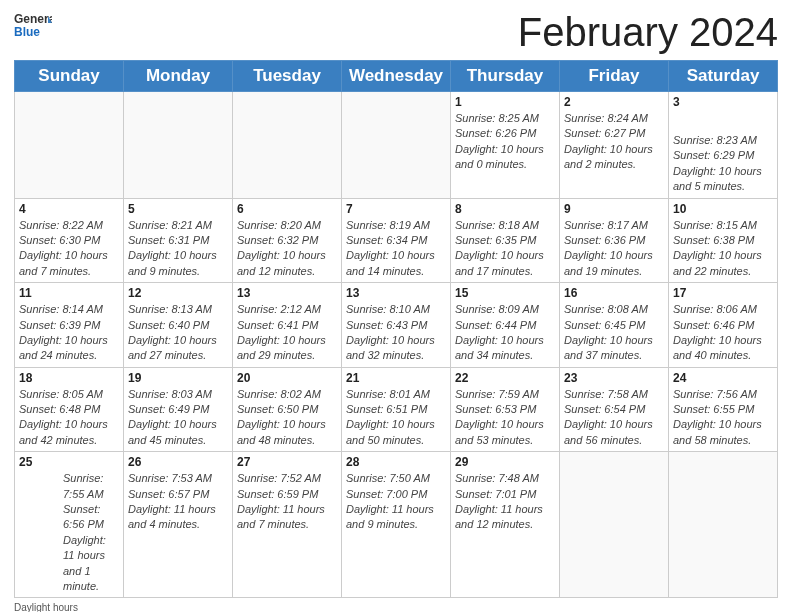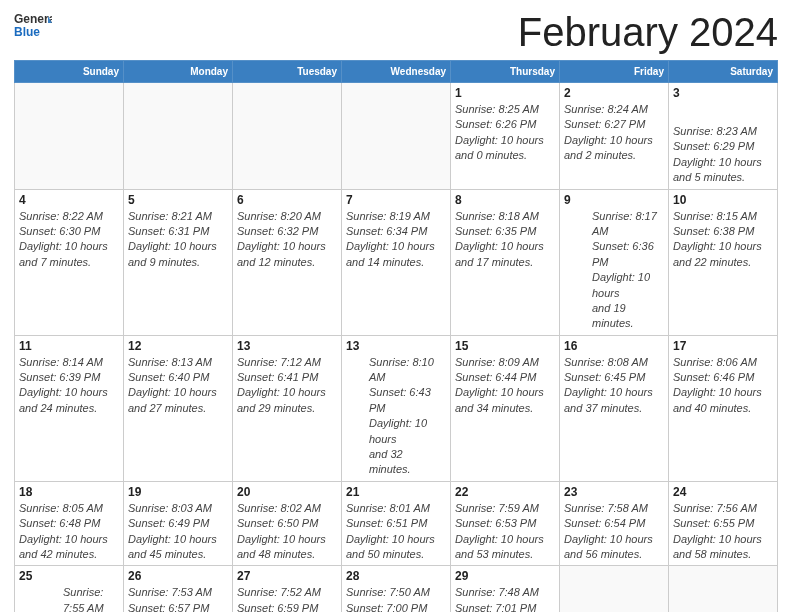--- a/index.html
+++ b/index.html
@@ -45,24 +45,24 @@
     .calendar {
       flex: 1;
       border: 1px solid #ccc;
       border-collapse: collapse;
       width: 100%;
       table-layout: fixed;
     }
     .calendar th {
       background: #3a7fc1;
       color: #fff;
-      font-size: 10px;
+      font-size: 17px;
       font-weight: bold;
       padding: 5px 4px;
-      text-align: right;
+      text-align: center;
       border: 1px solid #5590c8;
     }
     .calendar td {
       border: 1px solid #ccc;
       vertical-align: top;
       padding: 3px 4px;
       font-size: 9.5px;
       color: #333;
       background: #fff;
       height: 82px;
@@ -182,21 +182,21 @@
           </td>
           <td>
             <span class="day-num">8</span>
             <div class="day-info" style="white-space: pre-line;">Sunrise: 8:18 AM
 Sunset: 6:35 PM
 Daylight: 10 hours
 and 17 minutes.</div>
           </td>
           <td>
             <span class="day-num">9</span>
-            <div class="day-info" style="white-space: pre-line; margin-left: 28px;">Sunrise: 8:17 AM
+            <div class="day-info" style="white-space: pre-line;">Sunrise: 8:17 AM
 Sunset: 6:36 PM
 Daylight: 10 hours
 and 19 minutes.</div>
           </td>
           <td>
             <span class="day-num">10</span>
             <div class="day-info" style="white-space: pre-line;">Sunrise: 8:15 AM
 Sunset: 6:38 PM
 Daylight: 10 hours
 and 22 minutes.</div>
@@ -212,28 +212,28 @@
           </td>
           <td>
             <span class="day-num">12</span>
             <div class="day-info" style="white-space: pre-line;">Sunrise: 8:13 AM
 Sunset: 6:40 PM
 Daylight: 10 hours
 and 27 minutes.</div>
           </td>
           <td>
             <span class="day-num">13</span>
-            <div class="day-info" style="white-space: pre-line;">Sunrise: 7:12 AM
+            <div class="day-info" style="white-space: pre-line;">Sunrise: 2:12 AM
 Sunset: 6:41 PM
 Daylight: 10 hours
 and 29 minutes.</div>
           </td>
           <td>
             <span class="day-num">13</span>
-            <div class="day-info" style="white-space: pre-line; margin-left: 23px;">Sunrise: 8:10 AM
+            <div class="day-info" style="white-space: pre-line;">Sunrise: 8:10 AM
 Sunset: 6:43 PM
 Daylight: 10 hours
 and 32 minutes.</div>
           </td>
           <td>
             <span class="day-num">15</span>
             <div class="day-info" style="white-space: pre-line;">Sunrise: 8:09 AM
 Sunset: 6:44 PM
 Daylight: 10 hours
 and 34 minutes.</div>

